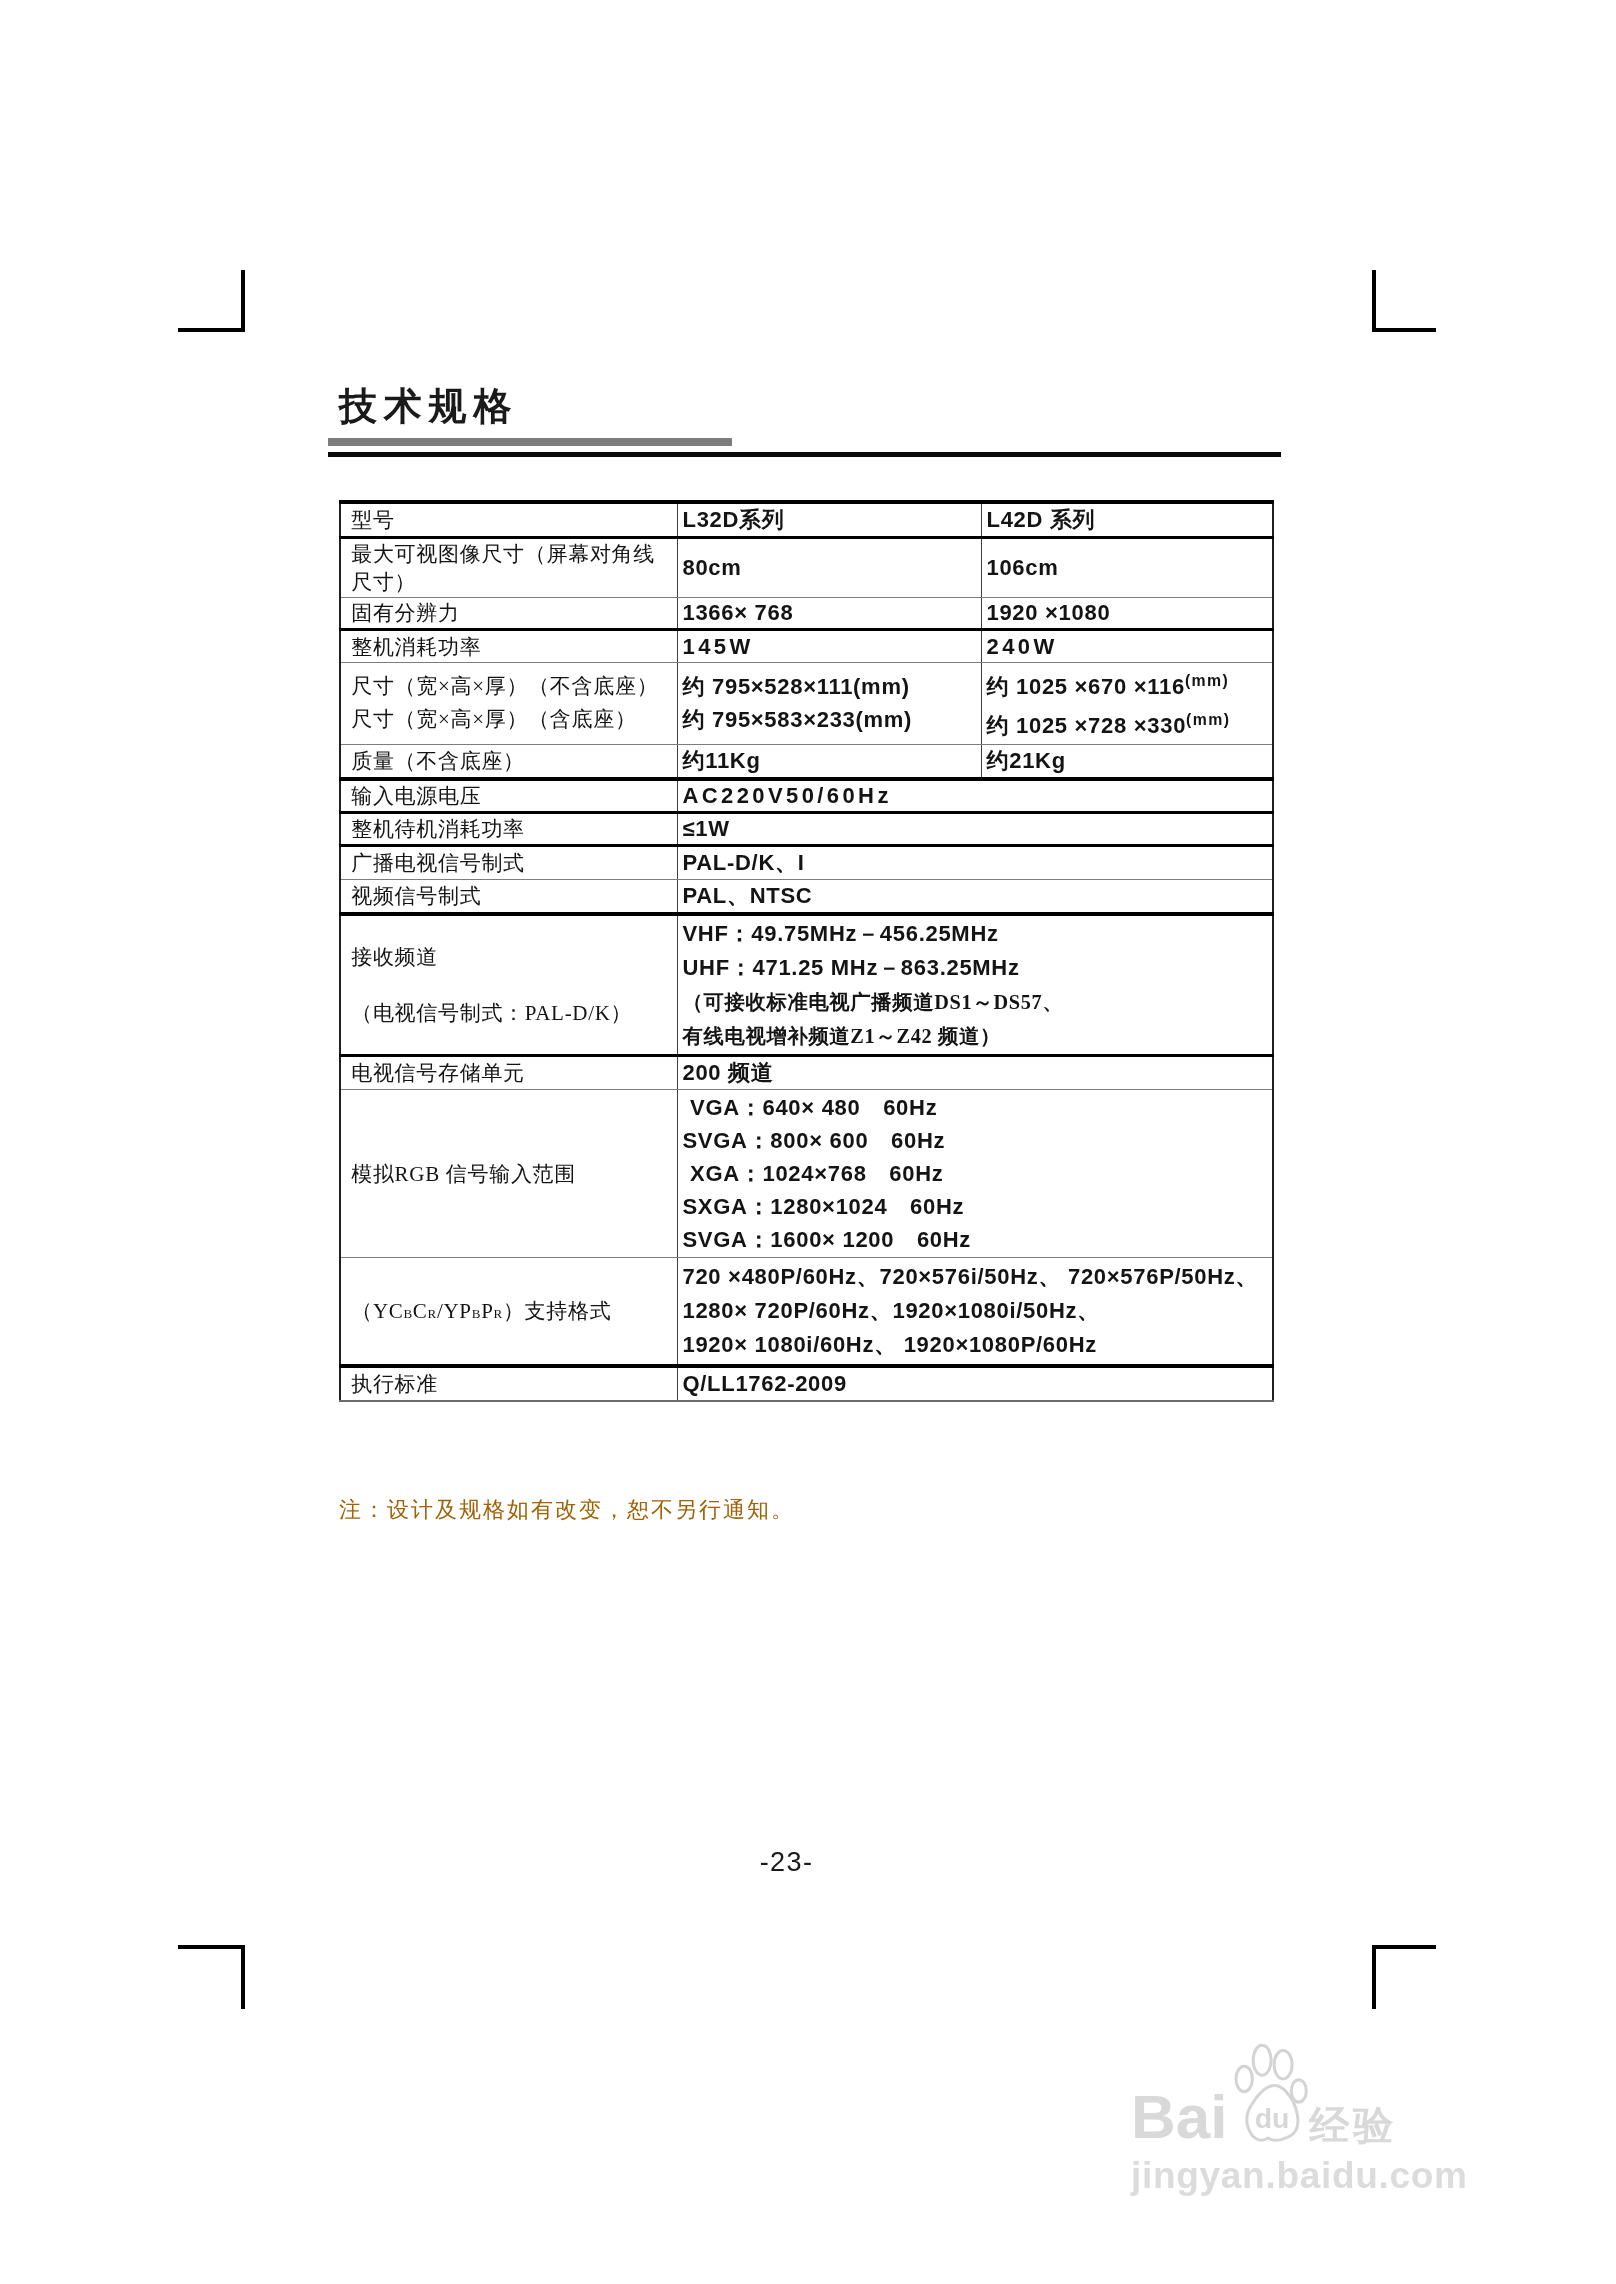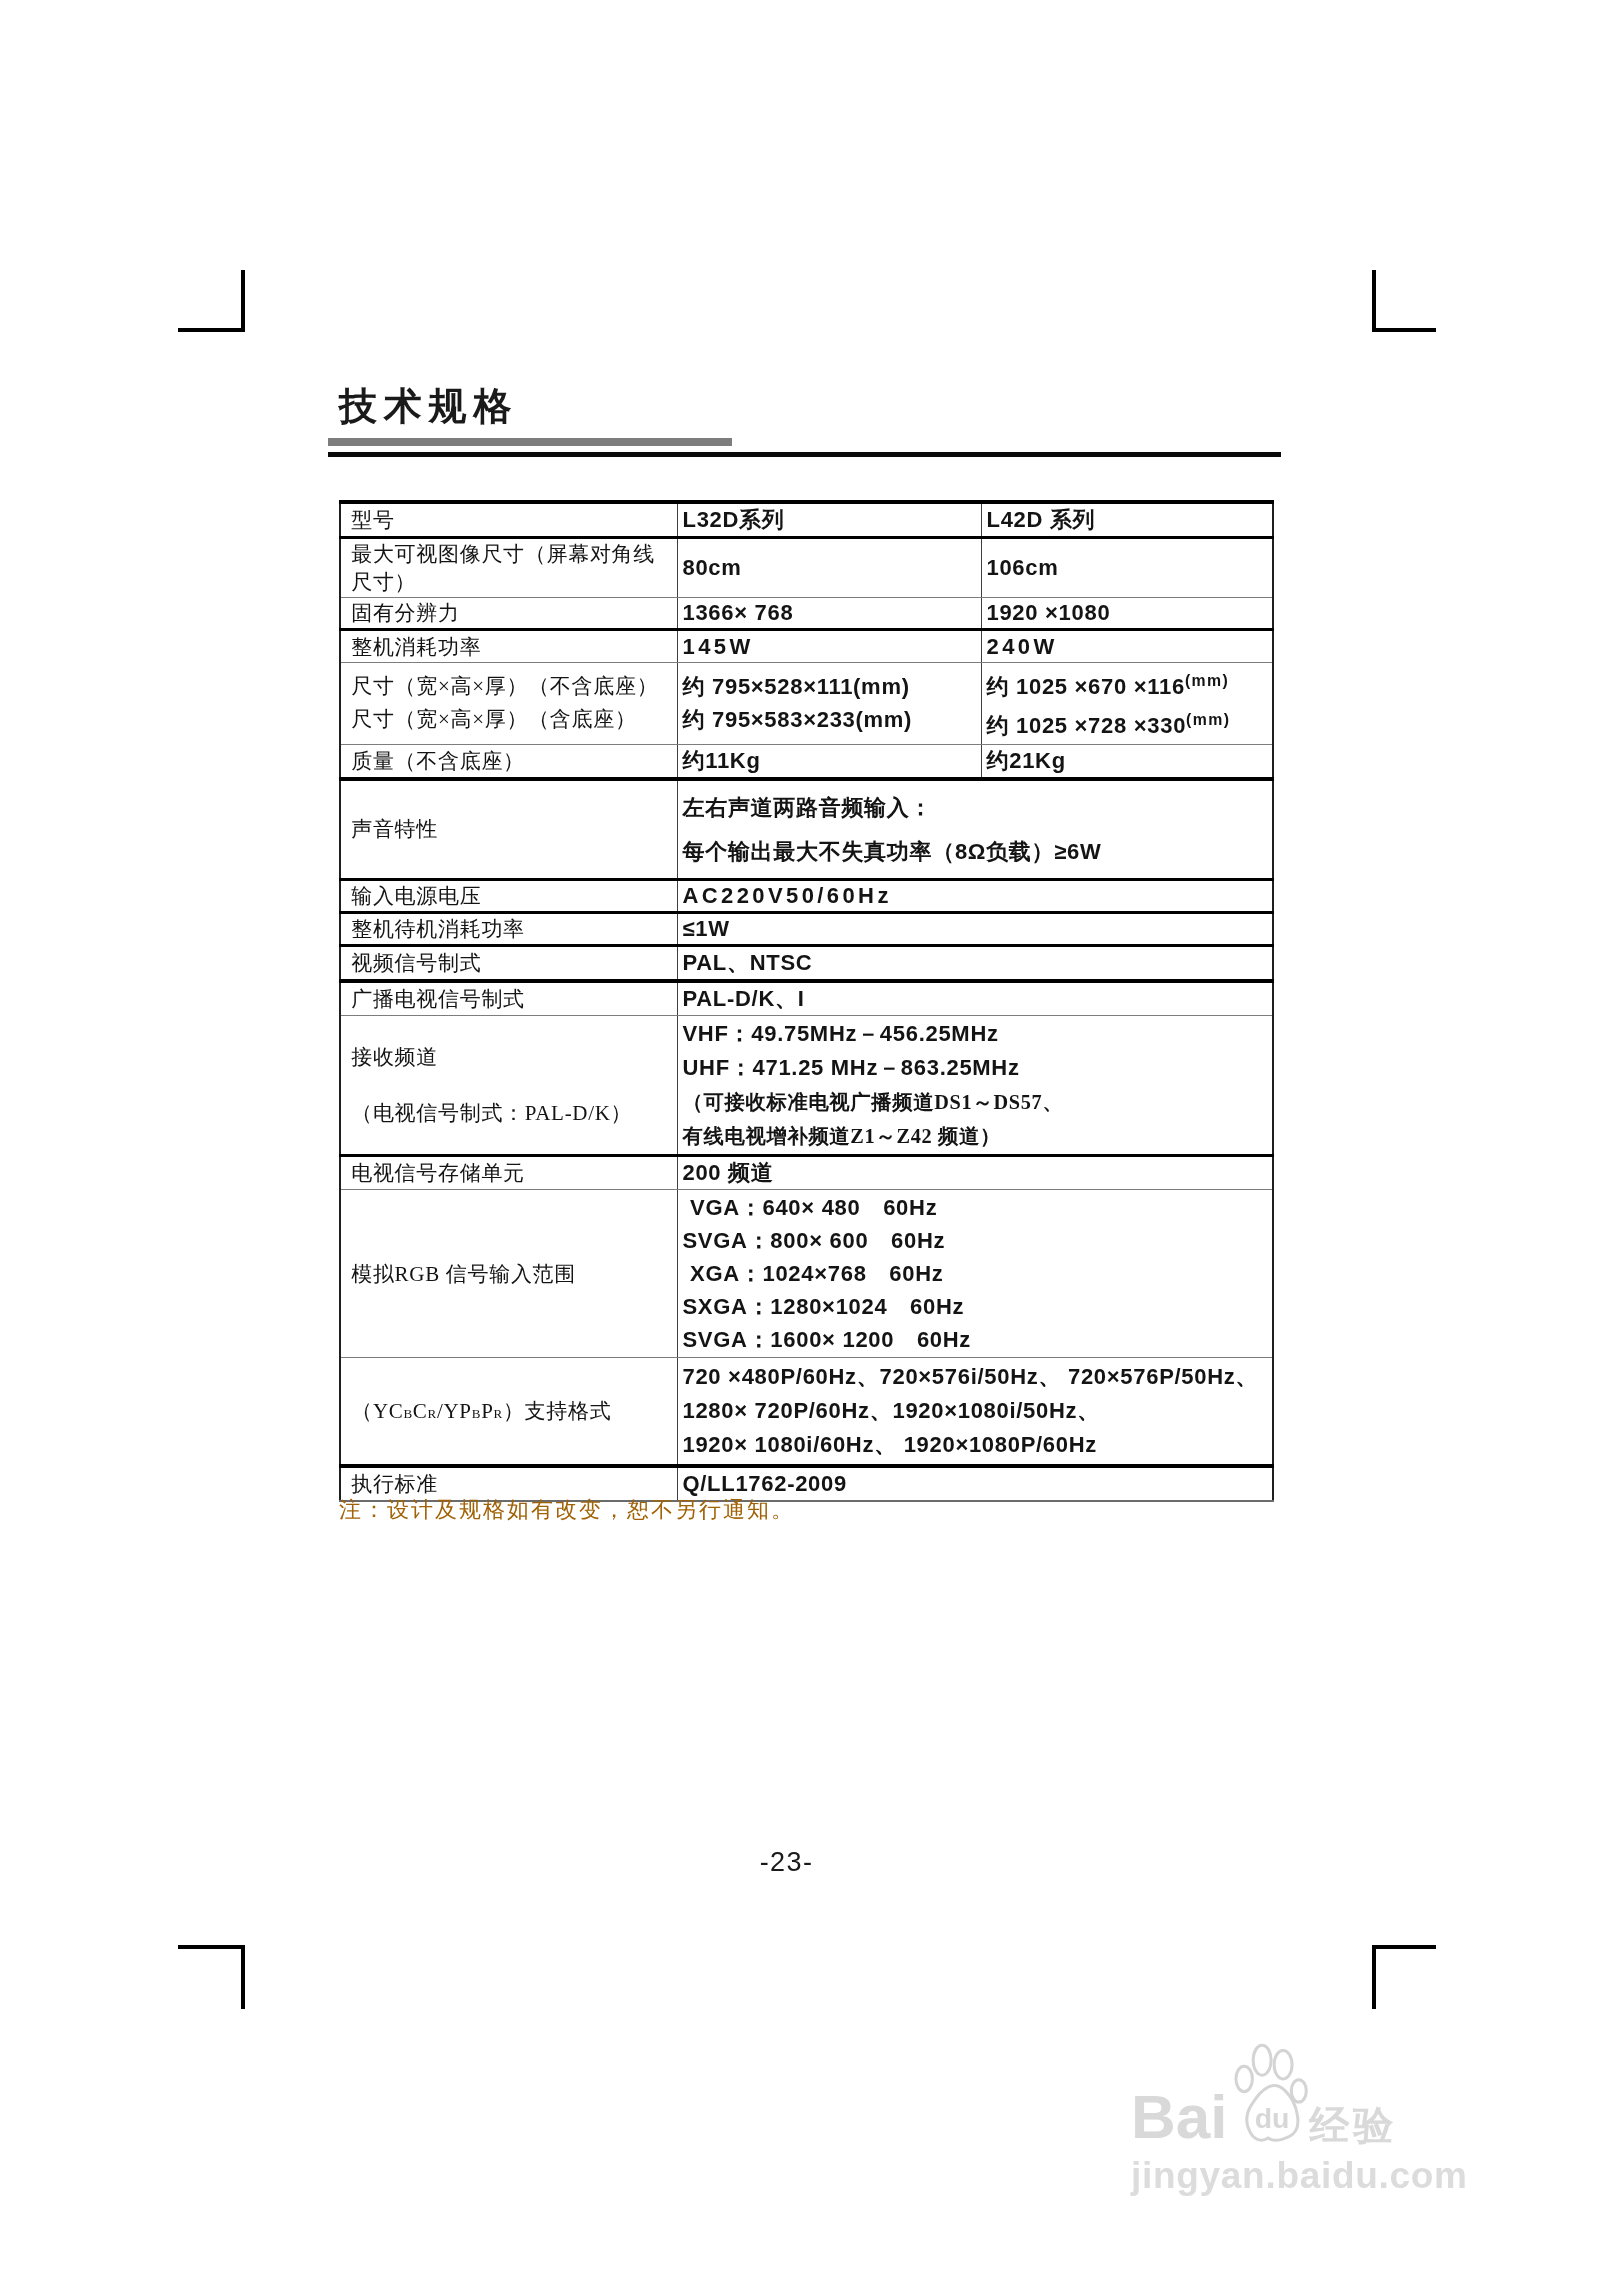--- a/index.html
+++ b/index.html
@@ -117,46 +117,39 @@
         <div class="ln"><span>约 1025 ×728 ×330</span><span class="sup">(mm)</span></div>
       </td>
     </tr>
 
     <tr style="height:32px">
       <td class="lab div1 bb-xthick">质量（不含底座）</td>
       <td class="val div2 bb-xthick">约11Kg</td>
       <td class="val bb-xthick">约21Kg</td>
     </tr>
 
-    <tr style="height:101px">
-      <td class="lab div1 bb-thick">声音特性</td>
-      <td class="val bb-thick" colspan="2">
-        <div class="ln">左右声道两路音频输入：</div>
-        <div class="ln mt16">每个输出最大不失真功率（8Ω负载）≥6W</div>
-      </td>
-    </tr>
 
     <tr style="height:33px">
       <td class="lab div1 bb-thick">输入电源电压</td>
       <td class="val bb-thick sp-wide" colspan="2">AC220V50/60Hz</td>
     </tr>
 
     <tr style="height:32px">
       <td class="lab div1 bb-thick">整机待机消耗功率</td>
       <td class="val bb-thick" colspan="2">≤1W</td>
     </tr>
 
+    <tr style="height:33px">
+      <td class="lab div1 bb-thin">广播电视信号制式</td>
+      <td class="val bb-thin" colspan="2">PAL-D/K、I</td>
+    </tr>
+
     <tr style="height:35px">
       <td class="lab div1 bb-xthick">视频信号制式</td>
       <td class="val bb-xthick" colspan="2">PAL、NTSC</td>
-    </tr>
-
-    <tr style="height:33px">
-      <td class="lab div1 bb-thin">广播电视信号制式</td>
-      <td class="val bb-thin" colspan="2">PAL-D/K、I</td>
     </tr>
 
     <tr style="height:134px">
       <td class="lab div1 bb-thick">
         <div class="ln">接收频道</div>
         <div class="ln mt28">（电视信号制式：PAL-D/K）</div>
       </td>
       <td class="val bb-thick" colspan="2">
         <div class="ln-w">VHF：49.75MHz－456.25MHz</div>
         <div class="ln-w">UHF：471.25 MHz－863.25MHz</div>

